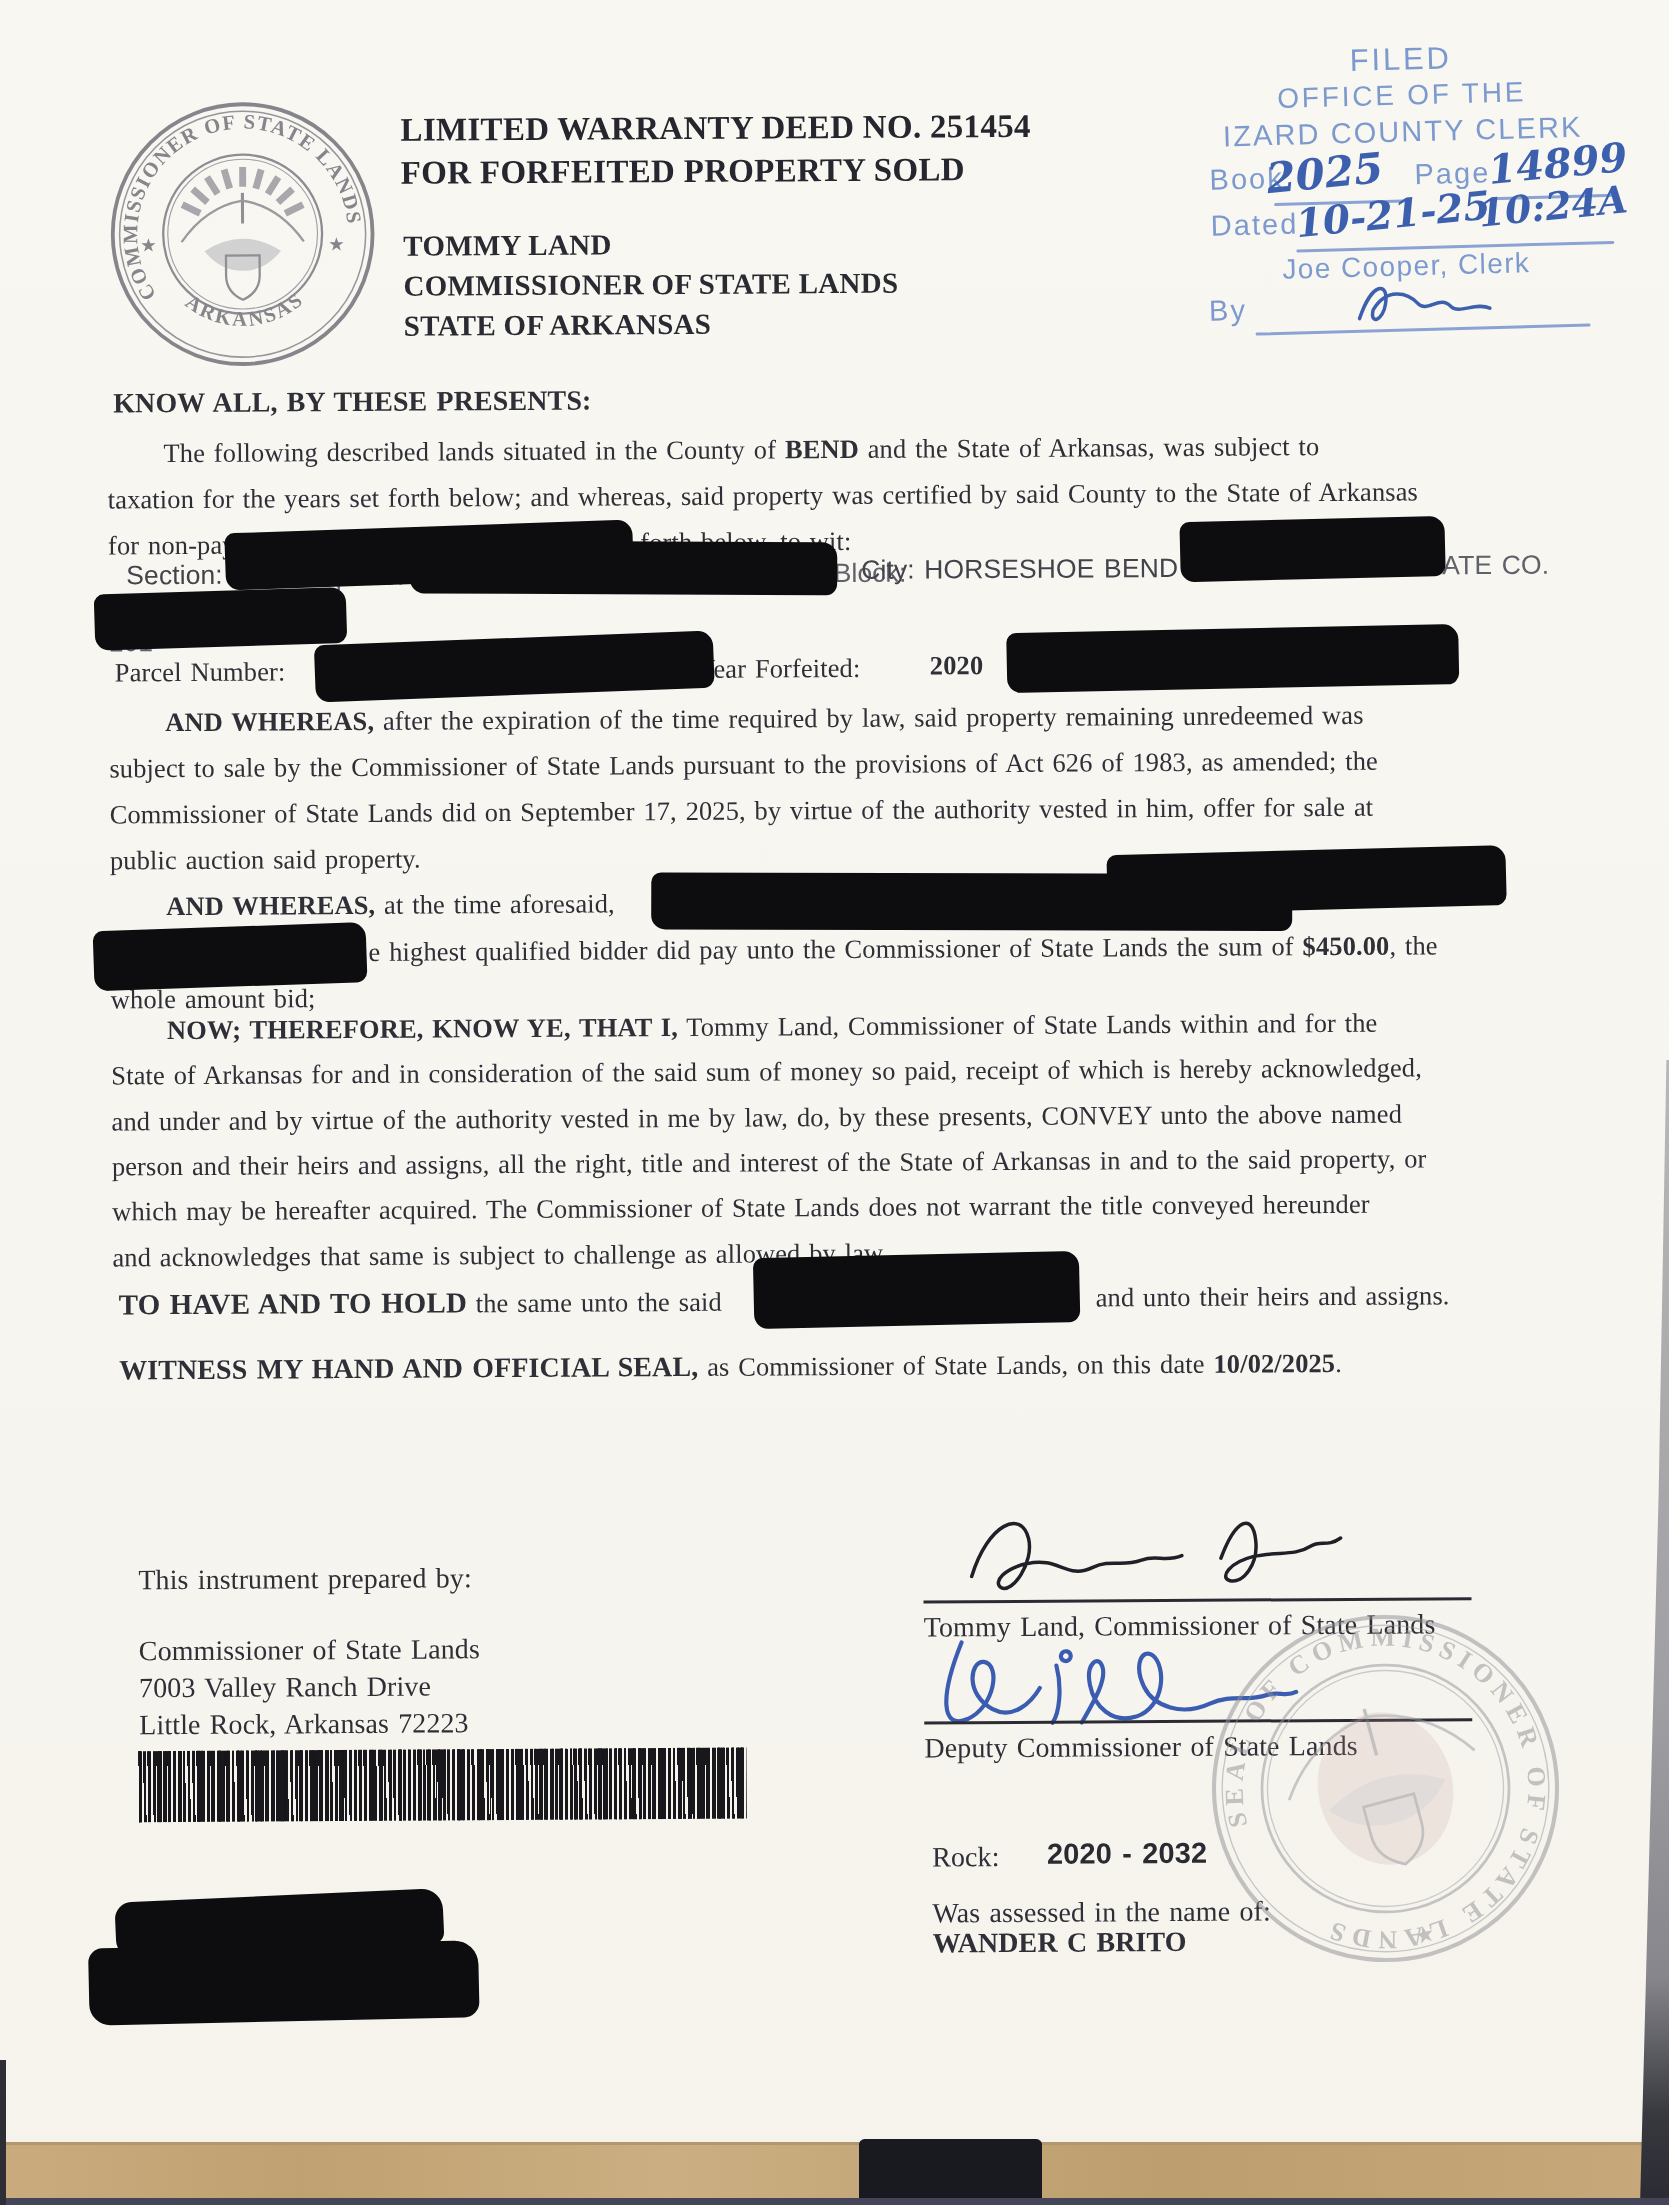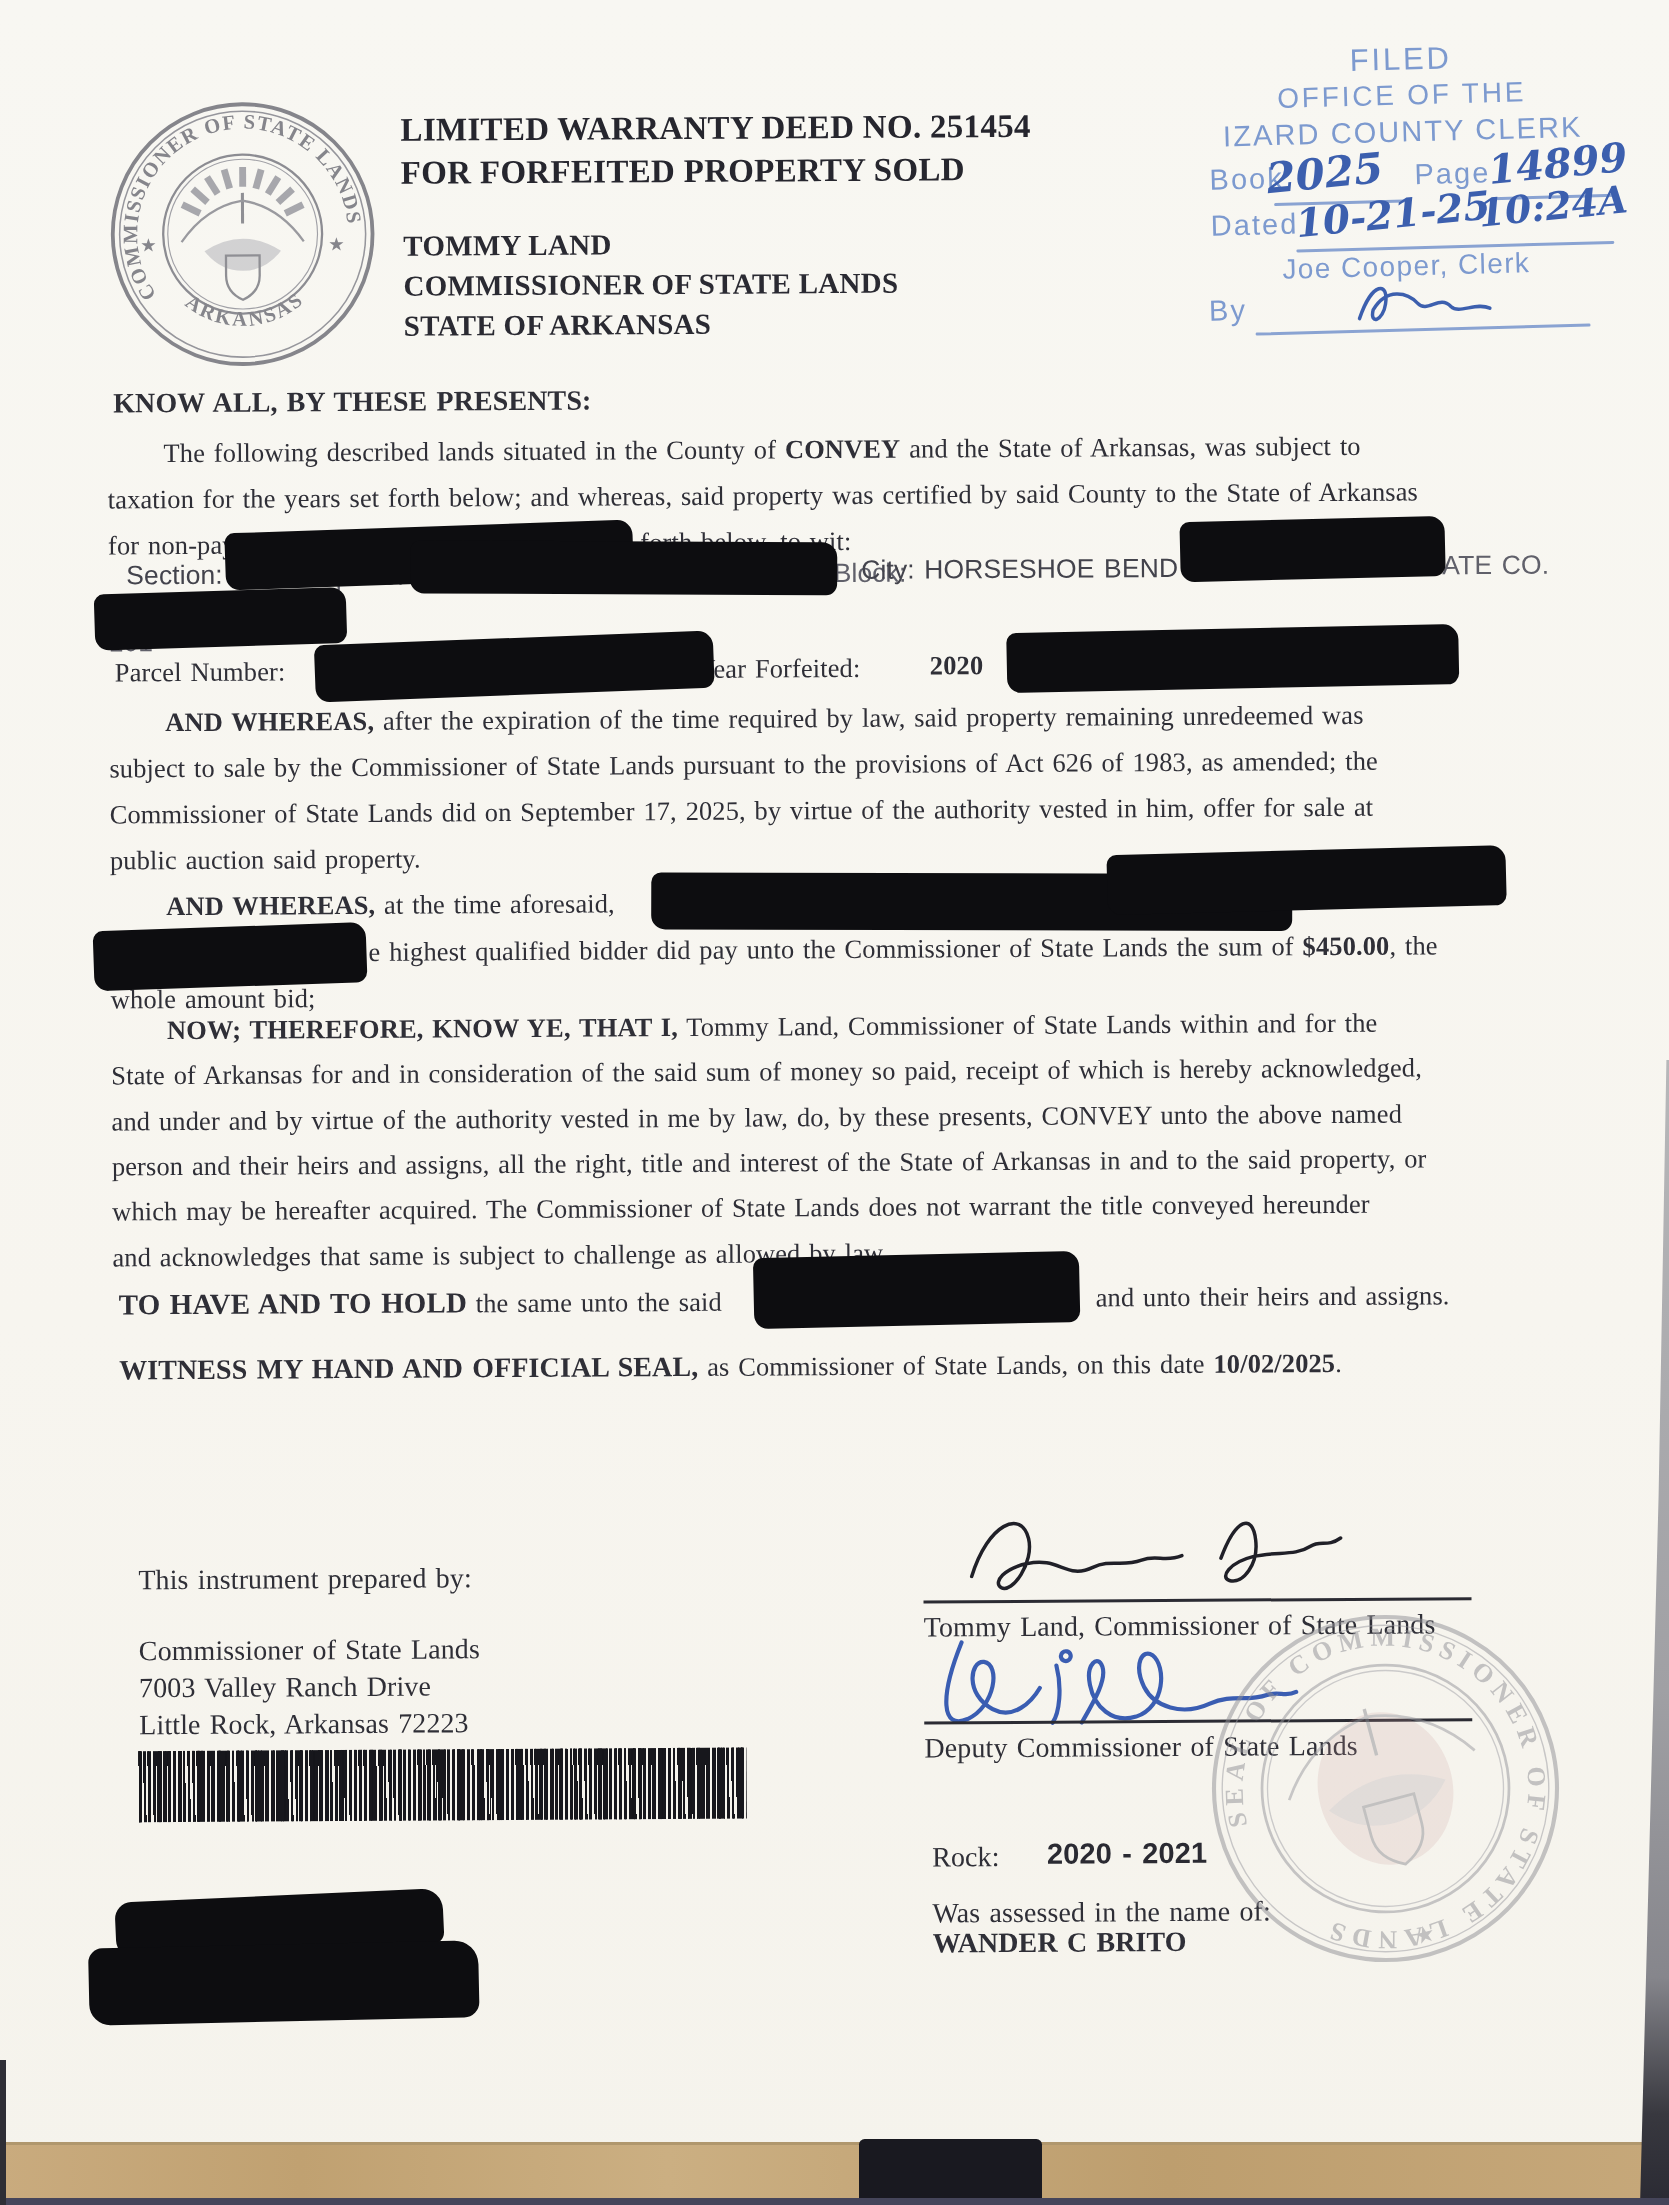--- a/index.html
+++ b/index.html
@@ -131,21 +131,21 @@
       <div class="stampline" style="top:209px;font-size:28px;letter-spacing:1.4px;">Joe Cooper, Clerk</div>
       <div class="stamplbl" style="left:21px;top:248px;font-size:29px;">By</div>
       <div class="uline" style="left:67px;top:287px;width:335px;"></div>
       <svg class="abs" style="left:160px;top:230px;z-index:6;" width="167" height="66" viewBox="0 0 240 95">
         <path d="M16,66 C36,12 60,14 54,46 C50,70 30,76 36,54 C56,22 86,30 100,46 C114,62 132,34 148,52 C160,64 184,46 204,56" fill="none" stroke="#3c5fae" stroke-width="5" stroke-linecap="round"></path>
       </svg>
     </div>
 
     <div class="abs line serif b" style="left:112px;top:383px;font-size:28px;">KNOW ALL, BY THESE PRESENTS:</div>
 
-    <div class="abs line serif" style="left:162px;top:434px;"><span>The following described lands situated in the County of </span><span class="b">CONVEY</span><span> and the State of Arkansas, was subject to</span></div>
+    <div class="abs line serif" style="left:162px;top:434px;"><span>The following described lands situated in the County of </span><span class="b">BEND</span><span> and the State of Arkansas, was subject to</span></div>
     <div class="abs line serif" style="left:106px;top:480px;">taxation for the years set forth below; and whereas, said property was certified by said County to the State of Arkansas</div>
     <div class="abs line serif" style="left:106px;top:526px;">for non-payment of the taxes due thereon as set forth below, to wit:</div>
 
     <div class="abs line sans" style="left:124px;top:556px;z-index:1;">Section:</div>
     <div class="abs line sans ghost" style="left:237px;top:558px;z-index:1;">Township:  18N  Range:  07W  Acreage:  0  Lot:  209  Block:</div>
     <div class="abs line sans" style="left:859px;top:555px;z-index:1;">City: HORSESHOE BEND</div>
     <div class="abs line sans ghost" style="left:1408px;top:554px;z-index:1;">STATE CO.</div>
     <div class="abs line sans ghost" style="left:106px;top:623px;z-index:1;">101</div>
     <div class="bar" style="left:223px;top:524px;width:408px;height:57px;transform:rotate(-1.6deg);"></div>
     <div class="bar" style="left:408px;top:540px;width:427px;height:53px;transform:rotate(.6deg);"></div>
@@ -201,21 +201,21 @@
     <div class="abs line serif" style="left:915px;top:1612px;font-size:28px;">Tommy Land, Commissioner of State Lands</div>
 
     <svg class="abs" style="left:911px;top:1622px;z-index:2;" width="390" height="119" viewBox="0 0 560 170">
       <path d="M60,30 C28,108 30,156 68,140 C108,122 116,62 92,58 C72,56 64,104 104,126 C134,142 160,116 172,96" fill="none" stroke="#3a5db2" stroke-width="6" stroke-linecap="round"></path>
       <path d="M196,64 C204,96 200,132 190,146 M214,56 a7,7 0 1 1 1,-1 M232,146 C252,112 268,84 262,66 C256,48 238,62 244,92 C250,124 276,148 310,138 C352,124 354,66 334,50 C320,40 306,62 322,96 C336,124 376,138 416,120 C448,106 470,118 498,108 C516,102 524,112 540,104" fill="none" stroke="#3a5db2" stroke-width="6" stroke-linecap="round"></path>
     </svg>
     <div class="sigline" style="left:915px;top:1722px;width:548px;"></div>
     <div class="abs line serif" style="left:915px;top:1733px;font-size:28px;">Deputy Commissioner of State Lands</div>
 
     <div class="abs line serif" style="left:922px;top:1842px;font-size:28px;">Rock:</div>
-    <div class="abs line b" style="left:1037px;top:1839px;font-size:29px;font-family:'Liberation Sans',sans-serif;color:#2a2a32;">2020 - 2021</div>
+    <div class="abs line b" style="left:1037px;top:1839px;font-size:29px;font-family:'Liberation Sans',sans-serif;color:#2a2a32;">2020 - 2032</div>
     <div class="abs line serif" style="left:922px;top:1898px;font-size:28px;">Was assessed in the name of:</div>
     <div class="abs line serif b" style="left:922px;top:1928px;font-size:28px;">WANDER C  BRITO</div>
 
   </div>
 
   <div class="edge-wedge"></div>
   <div class="desk-band"></div>
   <div class="desk-object"></div>
   <div class="desk-strip"></div>
   <div class="left-sliver"></div>

